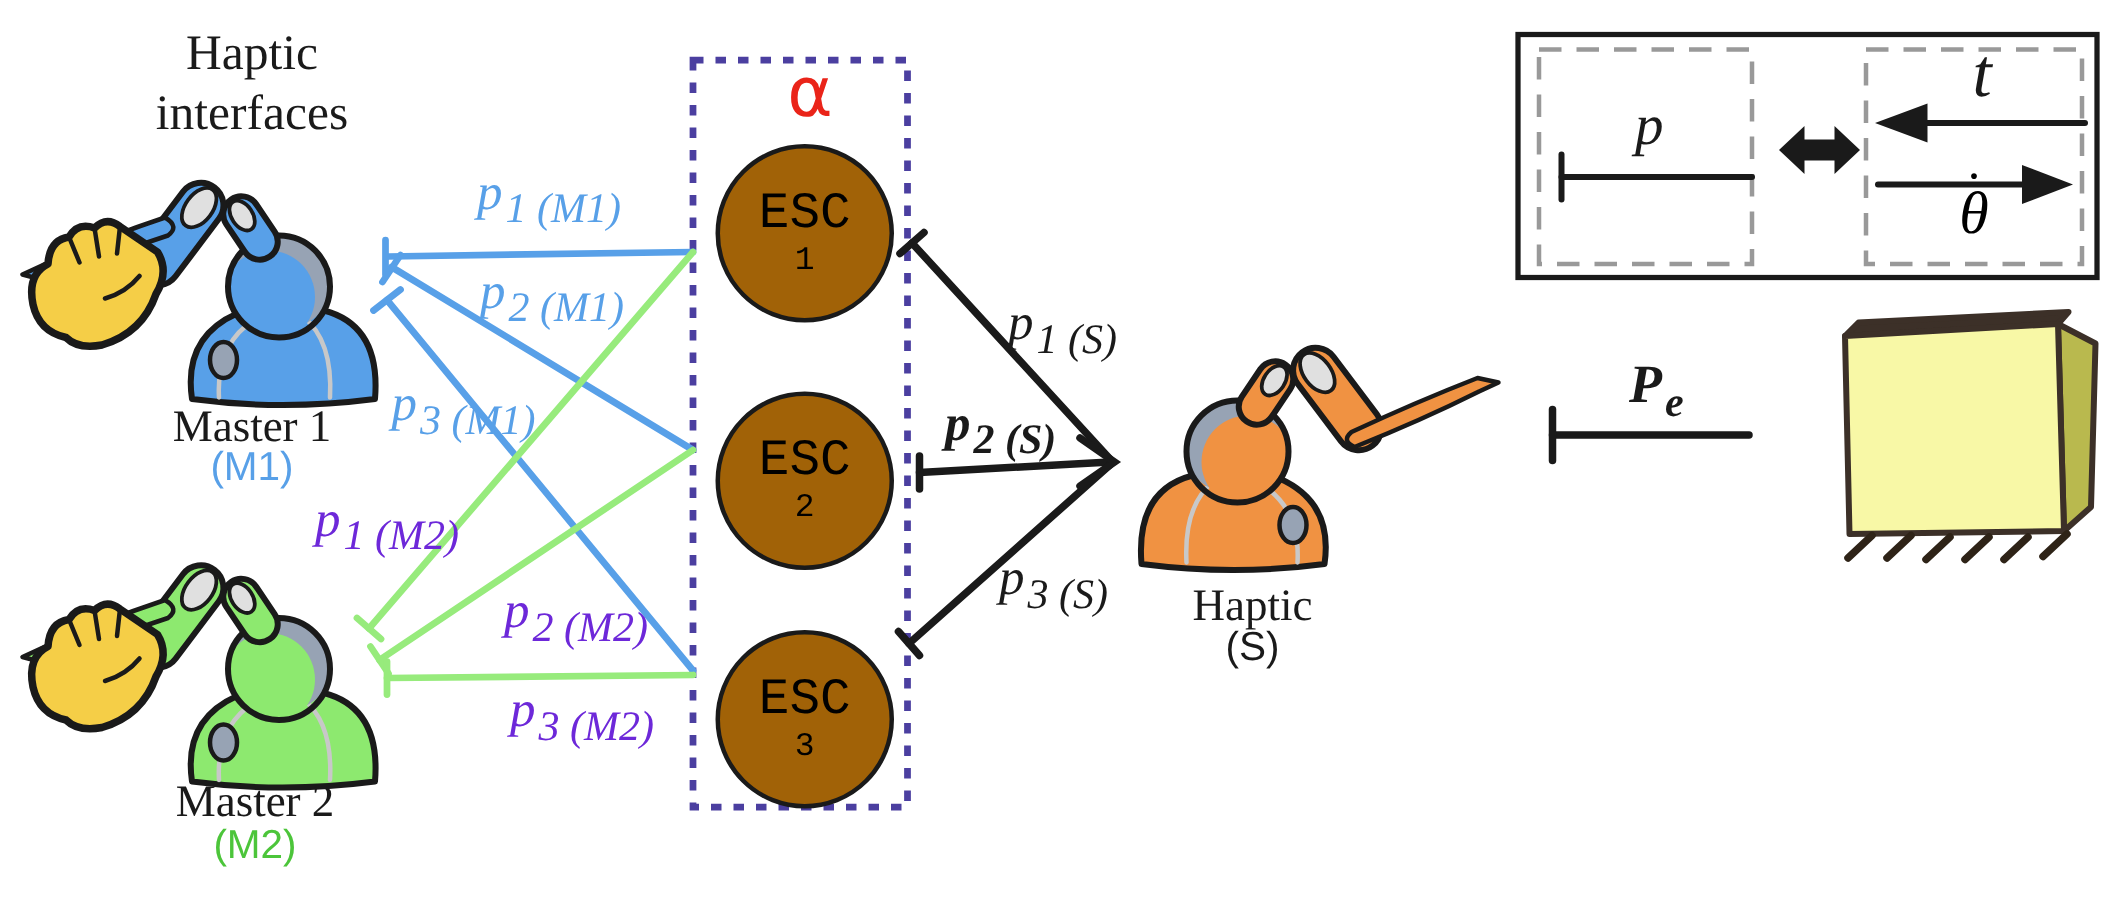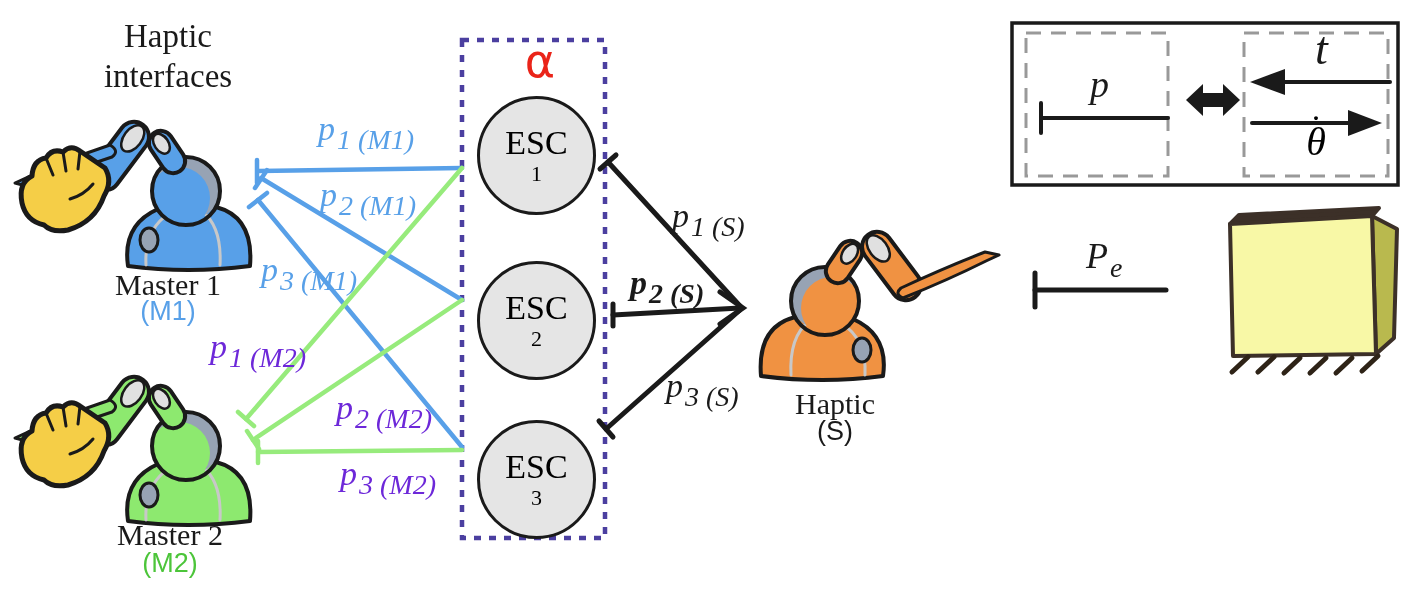--- a/index.html
+++ b/index.html
@@ -14,22 +14,22 @@
   .code.blue{color:#58a0e8;}
   .code.green{color:#4cc53a;}
   .alpha{font-family:"DejaVu Sans",sans-serif;font-size:46px;line-height:1;color:#ea2419;}
   .pl{position:absolute;font-style:italic;white-space:nowrap;line-height:1;}
   .pl .pmain{font-size:34px;}
   .pl .psub{font-size:28px;position:relative;top:9px;margin-left:2px;}
   .pl.blue{color:#58a0e8;}
   .pl.green{color:#6d28d9;}
   .pl.black{color:#1a1a1a;}
   .esc{position:absolute;width:113px;height:113px;border:3px solid #1a1a1a;border-radius:50%;
-       background:#e5e5e5;display:flex;flex-direction:column;align-items:center;justify-content:center;
-       font-family:Liberation Serif, serif;}
+       background:#a16207;display:flex;flex-direction:column;align-items:center;justify-content:center;
+       font-family:Liberation Mono, monospace;}
   .esc .esc-name{font-size:34px;line-height:1;}
   .esc .esc-num{font-size:22px;line-height:1;margin-top:3px;}
   .legend-t{font-size:46px;font-style:italic;}
   .legend-p{font-size:38px;font-style:italic;}
   .theta-wrap{position:absolute;width:44px;text-align:center;}
   .theta-dot{display:block;font-size:24px;line-height:8px;font-weight:bold;}
   .theta{font-size:40px;font-style:italic;line-height:1;}
   .pe .pmain{font-size:36px;}
 </style>
 </head>
@@ -197,21 +197,21 @@
   <div class="pl blue" style="left:261px;top:253px;"><i class="pmain">p</i><i class="psub">3 (M1)</i></div>
 
   <div class="pl green" style="left:210px;top:330px;"><i class="pmain">p</i><i class="psub">1 (M2)</i></div>
   <div class="pl green" style="left:336px;top:391px;"><i class="pmain">p</i><i class="psub">2 (M2)</i></div>
   <div class="pl green" style="left:340px;top:457px;"><i class="pmain">p</i><i class="psub">3 (M2)</i></div>
 
   <div class="pl black" style="left:672px;top:199px;"><i class="pmain">p</i><i class="psub">1 (S)</i></div>
   <div class="pl black" style="left:630px;top:266px;font-weight:bold;"><i class="pmain">p</i><i class="psub">2 (S)</i></div>
   <div class="pl black" style="left:666px;top:369px;"><i class="pmain">p</i><i class="psub">3 (S)</i></div>
 
-  <div class="pl black pe" style="left:1086px;top:238px;"><i class="pmain">P</i><i class="psub">e</i></div>
+  <div class="pl black pe" style="left:1086px;top:238px;font-weight:bold;"><i class="pmain">P</i><i class="psub">e</i></div>
 
   <div class="lbl legend-p" style="left:1090px;top:62px;font-style:italic;">p</div>
   <div class="lbl legend-t" style="left:1315px;top:22px;font-style:italic;">t</div>
   <div class="theta-wrap" style="left:1294px;top:114px;">
     <span class="theta-dot">·</span><i class="theta">θ</i>
   </div>
 
 </div>
 
 </body></html>

